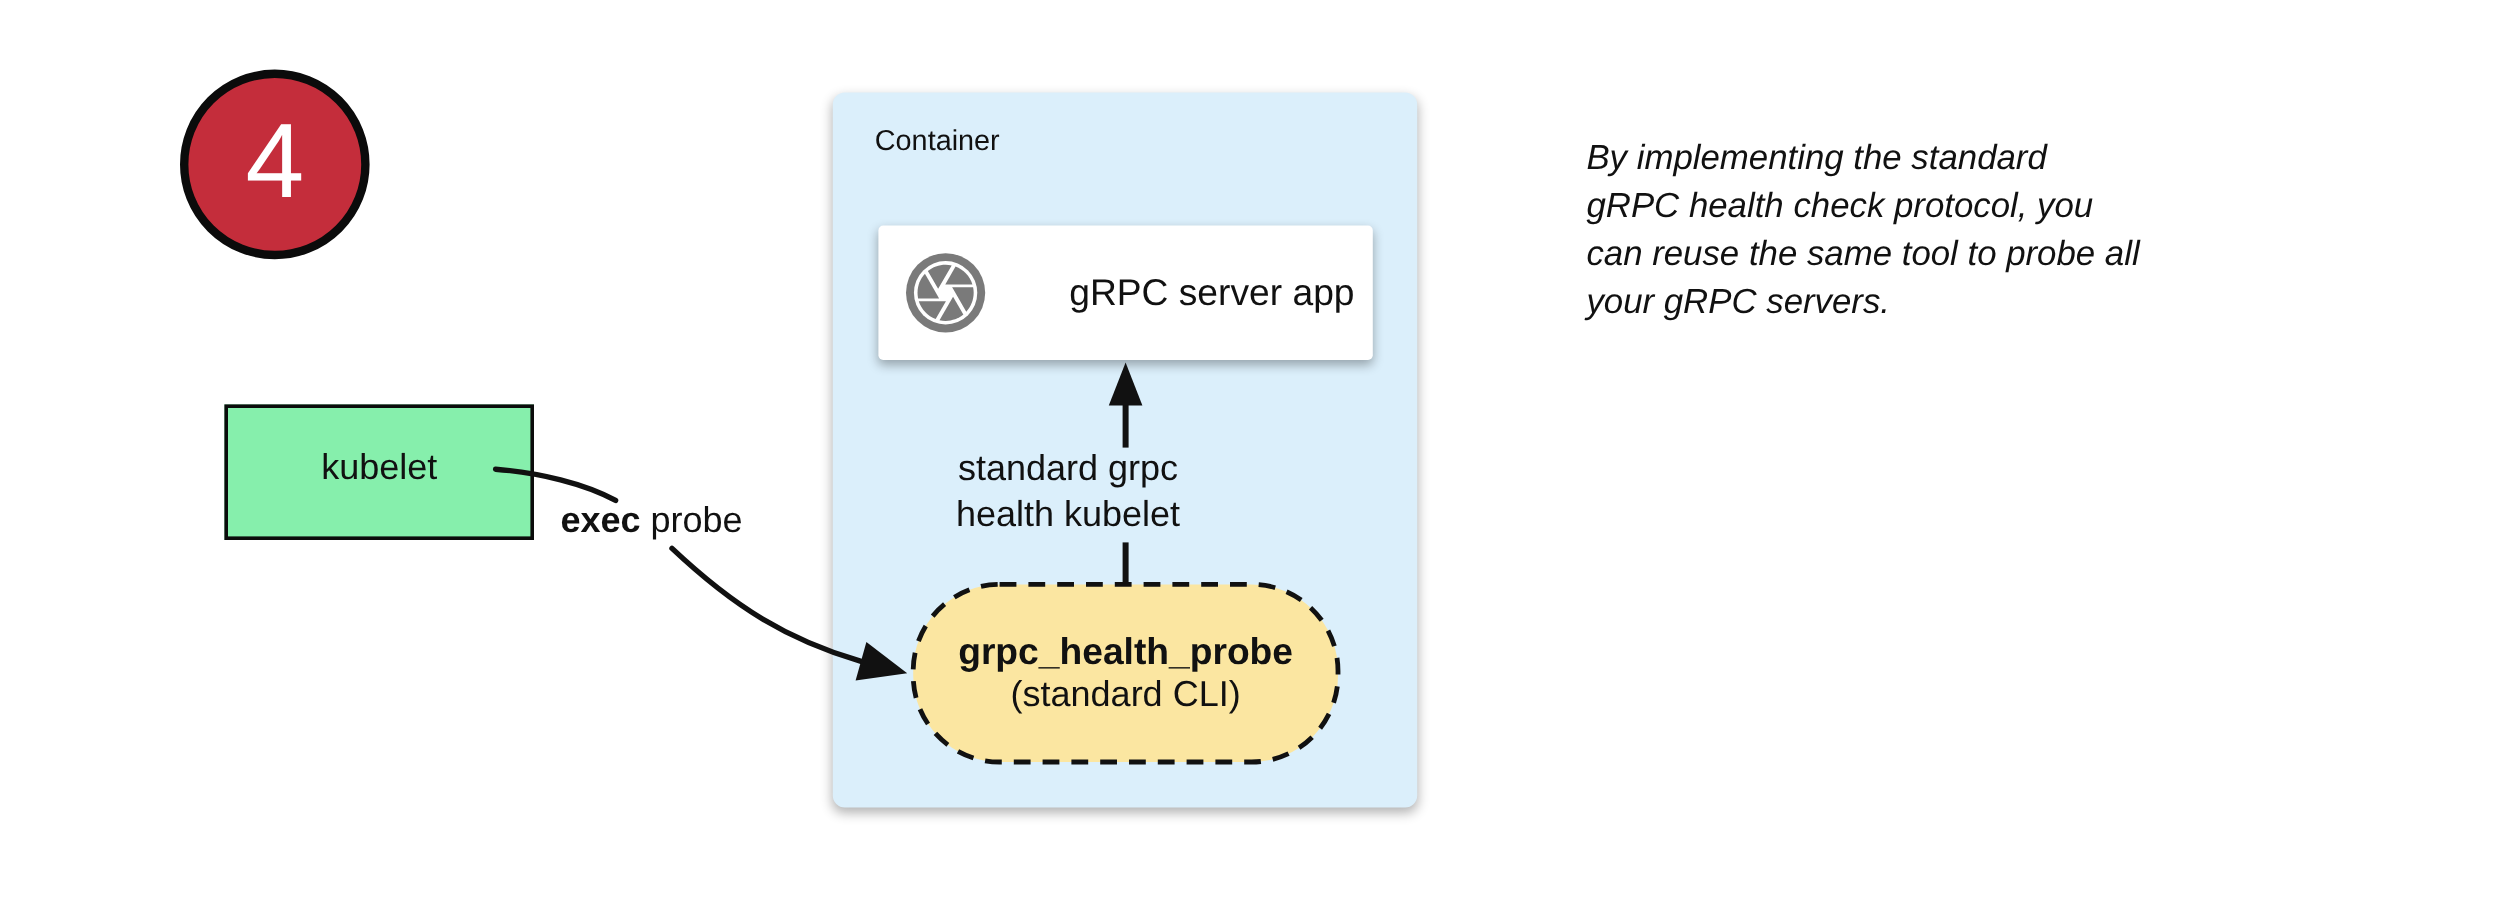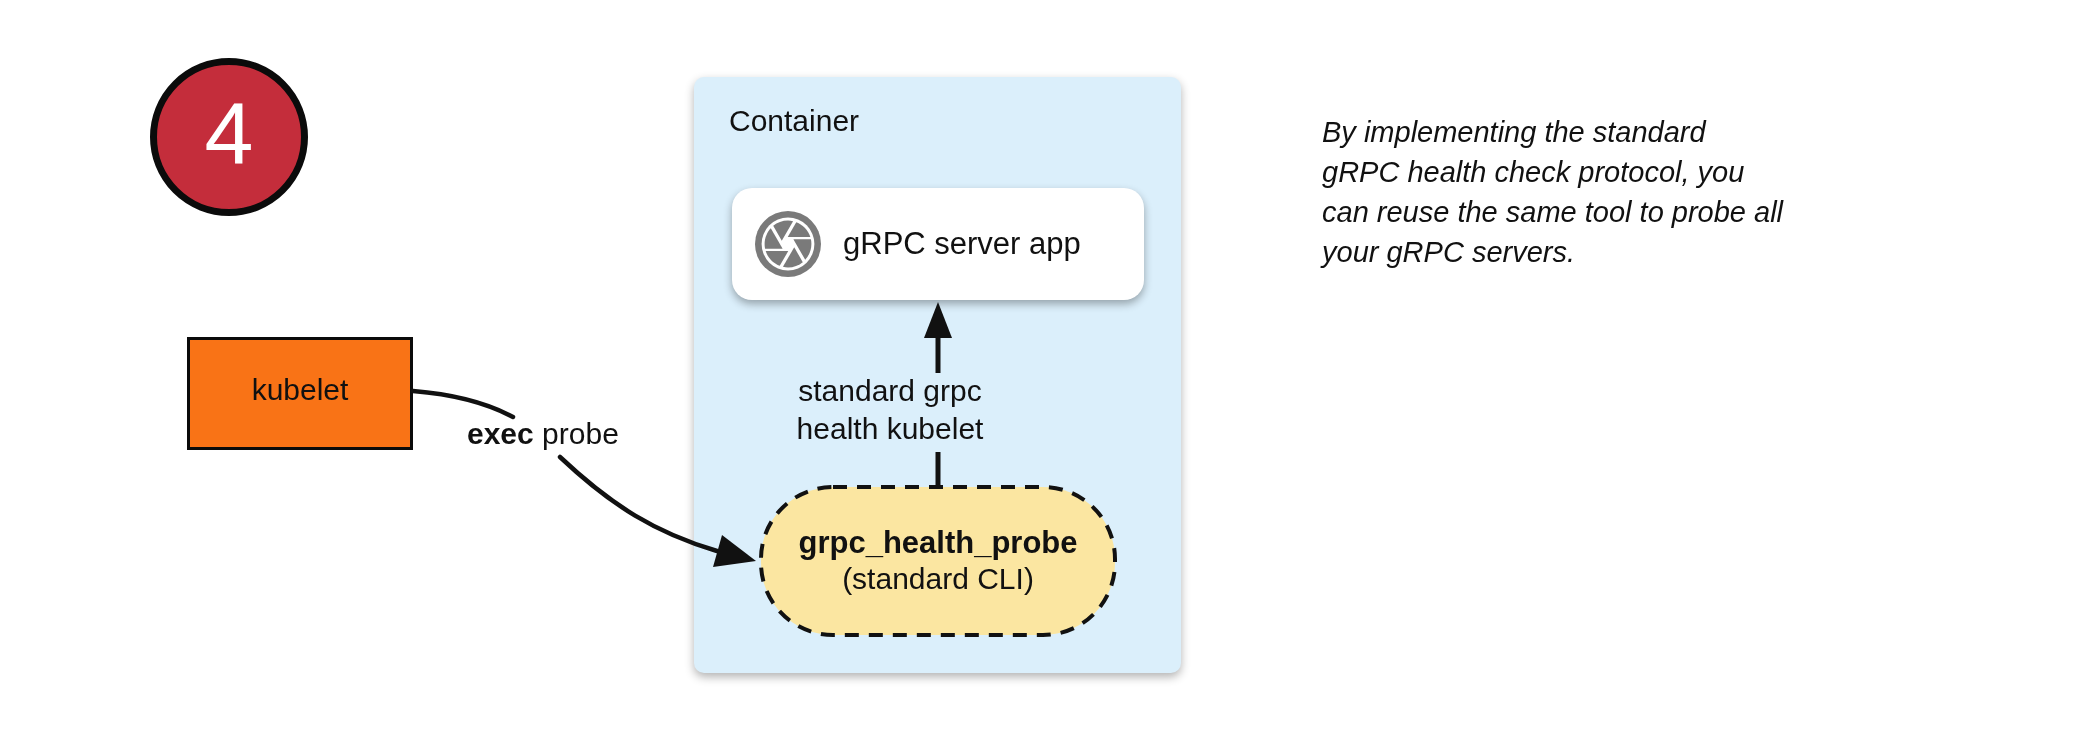--- a/index.html
+++ b/index.html
@@ -36,24 +36,24 @@
     font-size: 88px;
     line-height: 1;
     padding-bottom: 6px;
   }
 
   
   .kubelet-box {
     position: absolute;
     left: 187px;
     top: 337px;
-    width: 226px;
+    width: 258px;
     height: 113px;
     border: 3.5px solid #0b0b0b;
-    background: #f97316;
+    background: #86efac;
     box-sizing: border-box;
     display: flex;
     align-items: center;
     justify-content: center;
   }
   .kubelet-label {
     font-size: 30px;
     line-height: 1;
     margin-top: -8px;
   }
@@ -66,38 +66,39 @@
     width: 487px;
     height: 596px;
     background: #dbeffb;
     border-radius: 10px;
     box-shadow: 0 4px 10px rgba(0,0,0,0.30);
   }
   .container-title {
     position: absolute;
     left: 729px;
     top: 104px;
-    font-size: 30px;
+    font-size: 24px;
     line-height: 1.15;
   }
 
   
   .server-app-box {
     position: absolute;
     left: 732px;
     top: 188px;
     width: 412px;
     height: 112px;
     background: #ffffff;
-    border-radius: 20px;
+    border-radius: 4px;
     box-shadow: 0 4px 9px rgba(0,0,0,0.32);
     display: flex;
     align-items: center;
     padding-left: 20px;
     box-sizing: border-box;
+    gap: 48px;
   }
   .server-app-label {
     font-size: 31px;
     margin-left: 19px;
     white-space: nowrap;
   }
 
   
   .edge-layer {
     position: absolute;

